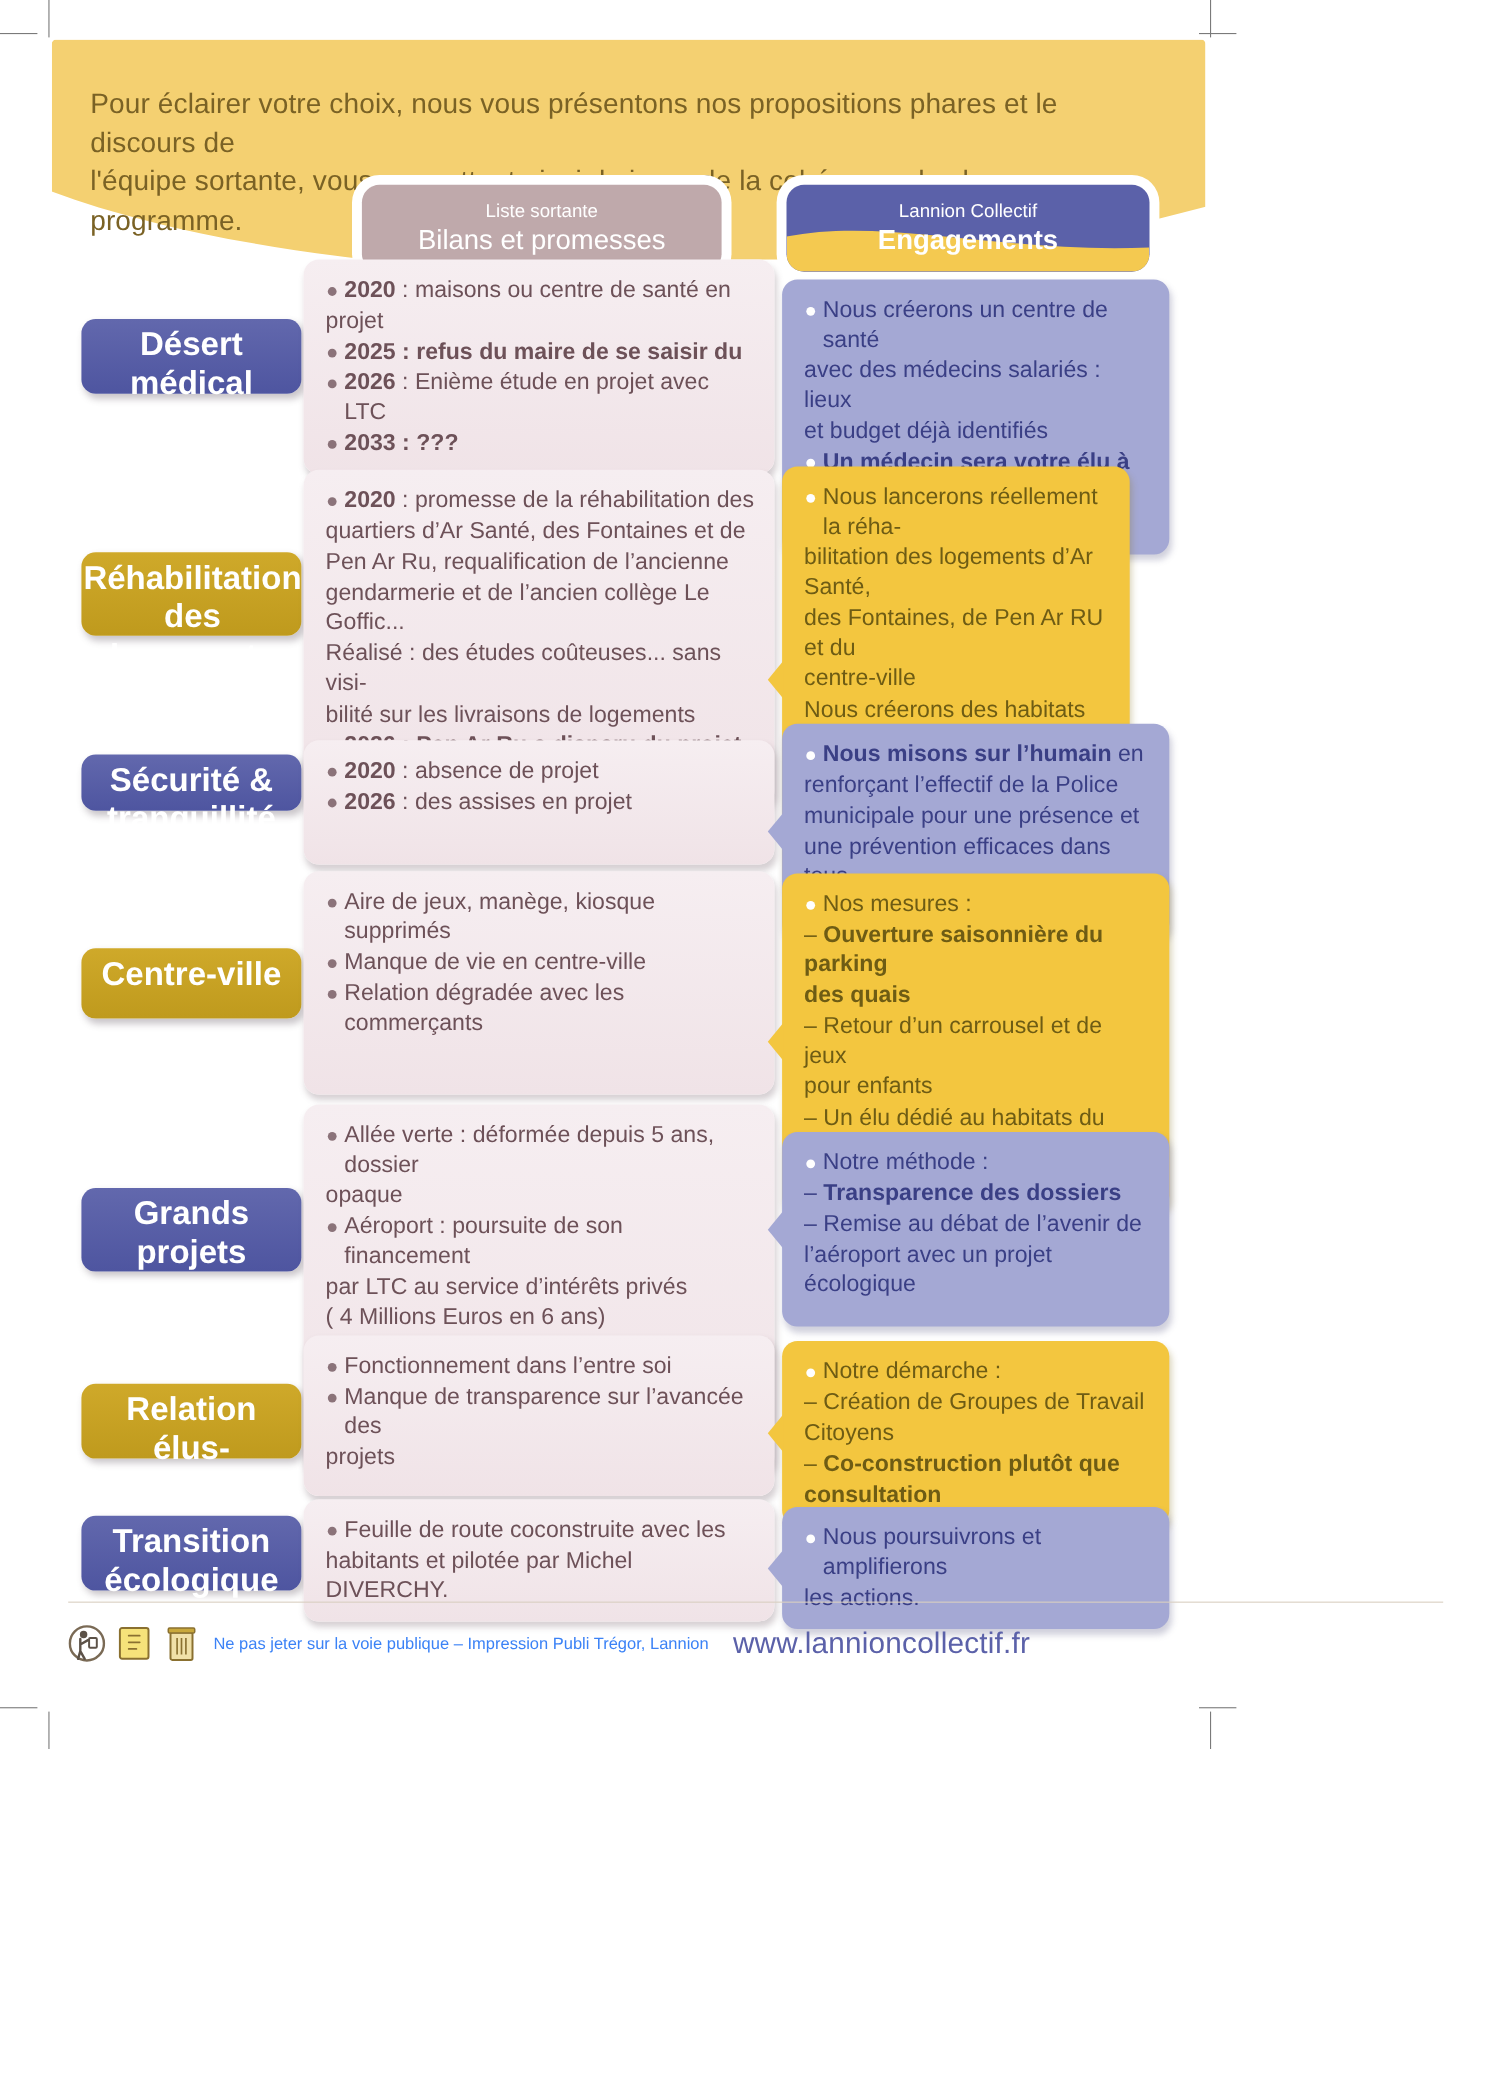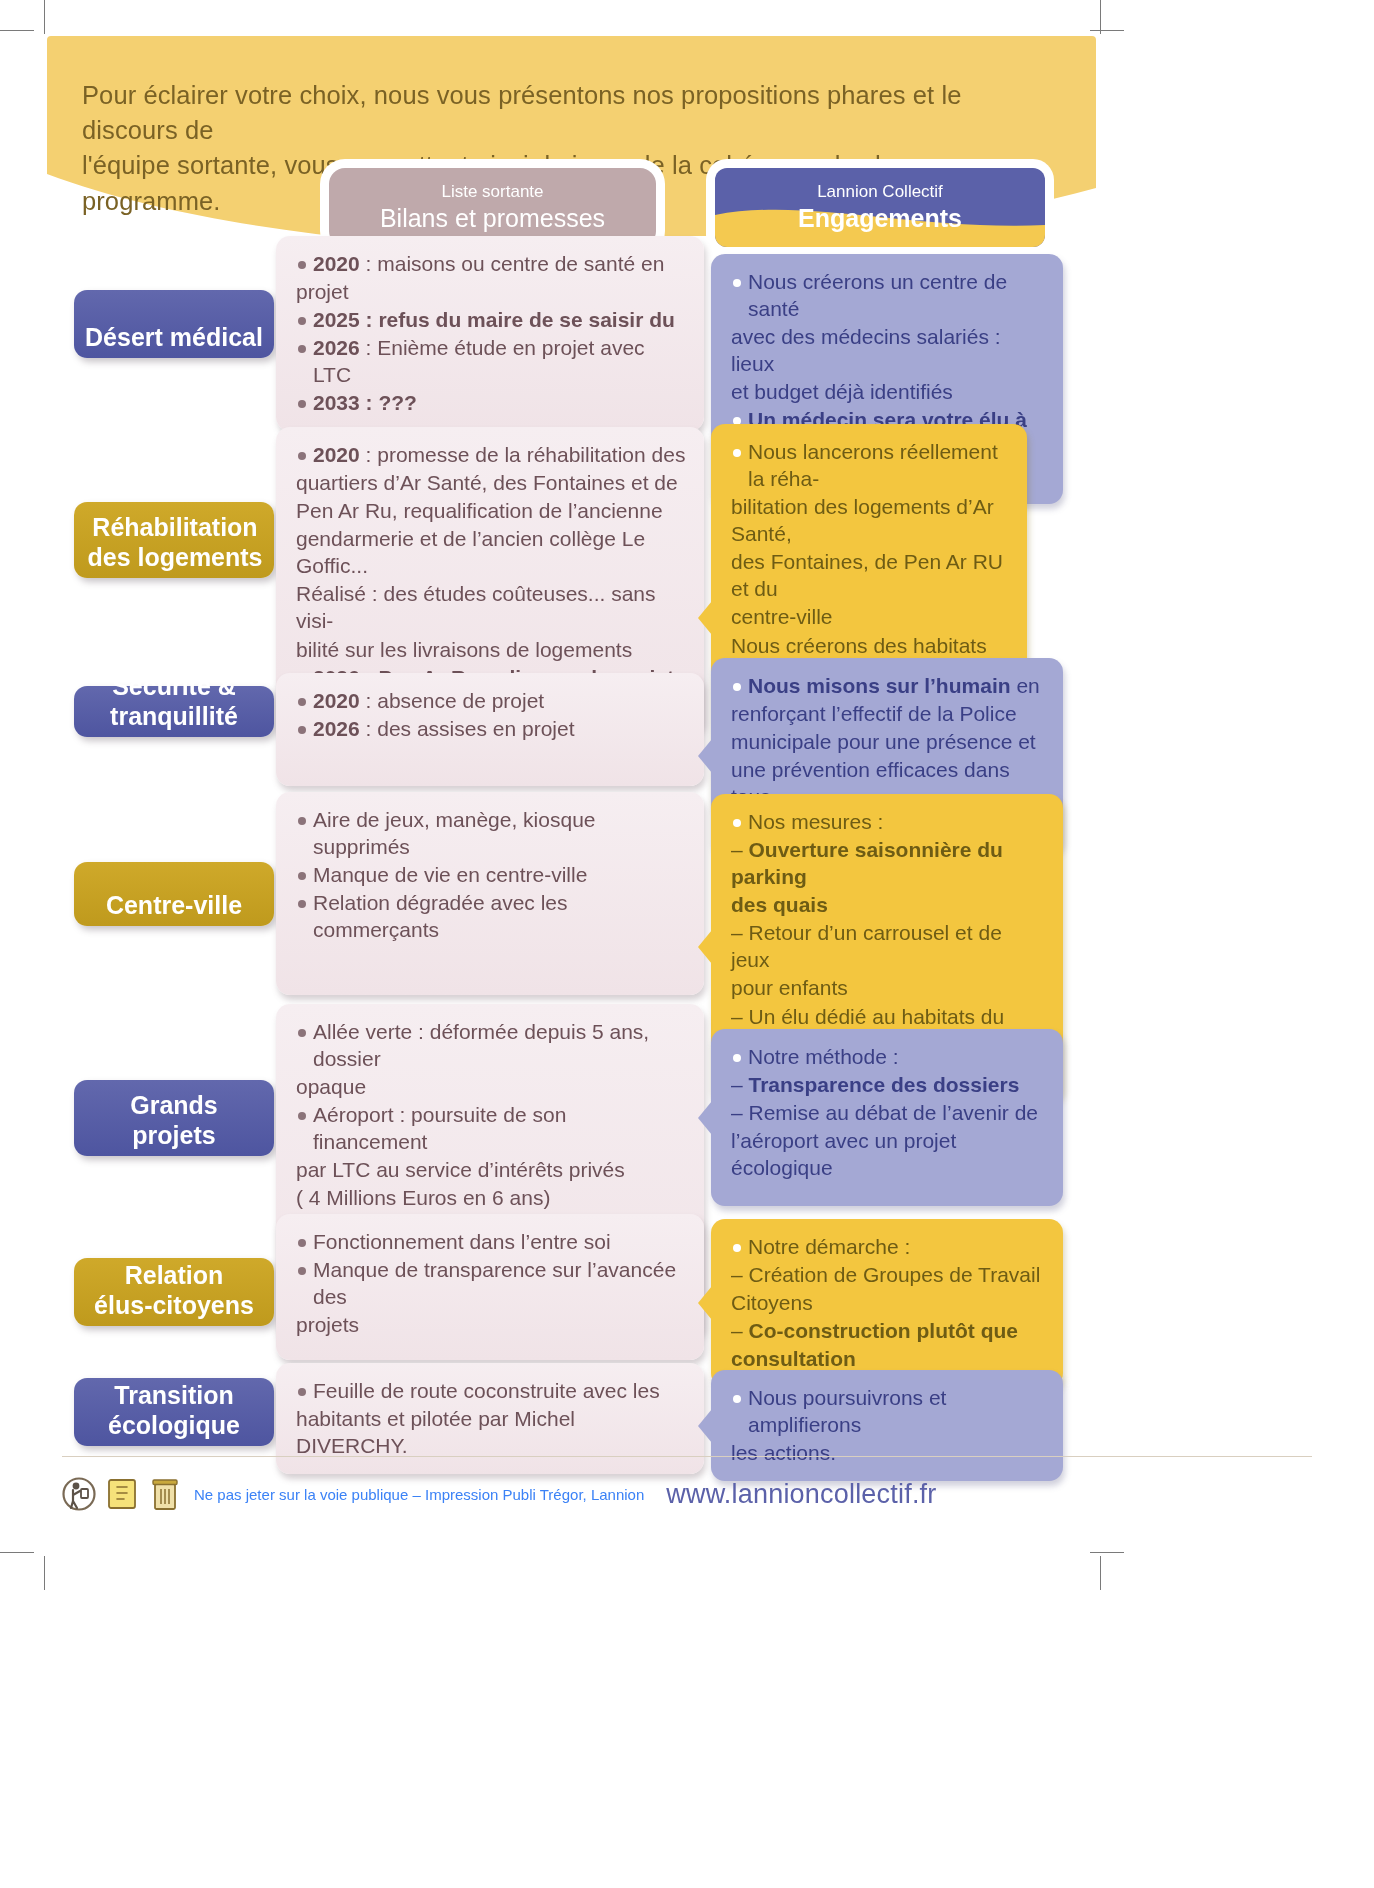--- a/index.html
+++ b/index.html
@@ -43,36 +43,35 @@
   }
   .colhead .l1 { font-size: 17px; font-weight: 400; line-height: 1.25; }
   .colhead .l2 { font-size: 25px; font-weight: 400; line-height: 1.25; }
   #head-left {
     left: 329px; top: 168px; width: 327px; height: 79px;
     background: #bfa9ab;
   }
   #head-right {
     left: 715px; top: 168px; width: 330px; height: 79px;
     background: #5b61a9;
-    border-radius: 12px;
   }
   #head-right .wave {
     position: absolute; left: 0; bottom: 0; width: 100%; height: 46px;
     background: #f4c950;
     -webkit-clip-path: path("M0,14 C90,-4 200,30 330,24 L330,46 L0,46 Z");
     clip-path: path("M0,14 C90,-4 200,30 330,24 L330,46 L0,46 Z");
   }
   #head-right .l1, #head-right .l2 { position: relative; z-index: 2; }
   #head-right .l2 { font-weight: bold; }
 
   .cat {
     position: absolute;
     border-radius: 13px;
-    color: #fff; font-weight: bold; font-size: 25px;
-    display: flex; align-items: flex-end; justify-content: center;
+    color: #fff; font-weight: bold; font-size: 30px;
+    display: flex; align-items: flex-start; justify-content: center;
     text-align: center; line-height: 1.18;
     box-shadow: 3px 4px 7px rgba(90,80,90,.33);
     padding: 6px 10px;
   }
   .cat.purple { background: linear-gradient(180deg,#6268ad 0%,#4e55a0 100%); }
   .cat.gold   { background: linear-gradient(180deg,#cfa92a 0%,#bf9a1d 100%); }
 
   .card {
     position: absolute;
     border-radius: 14px;

